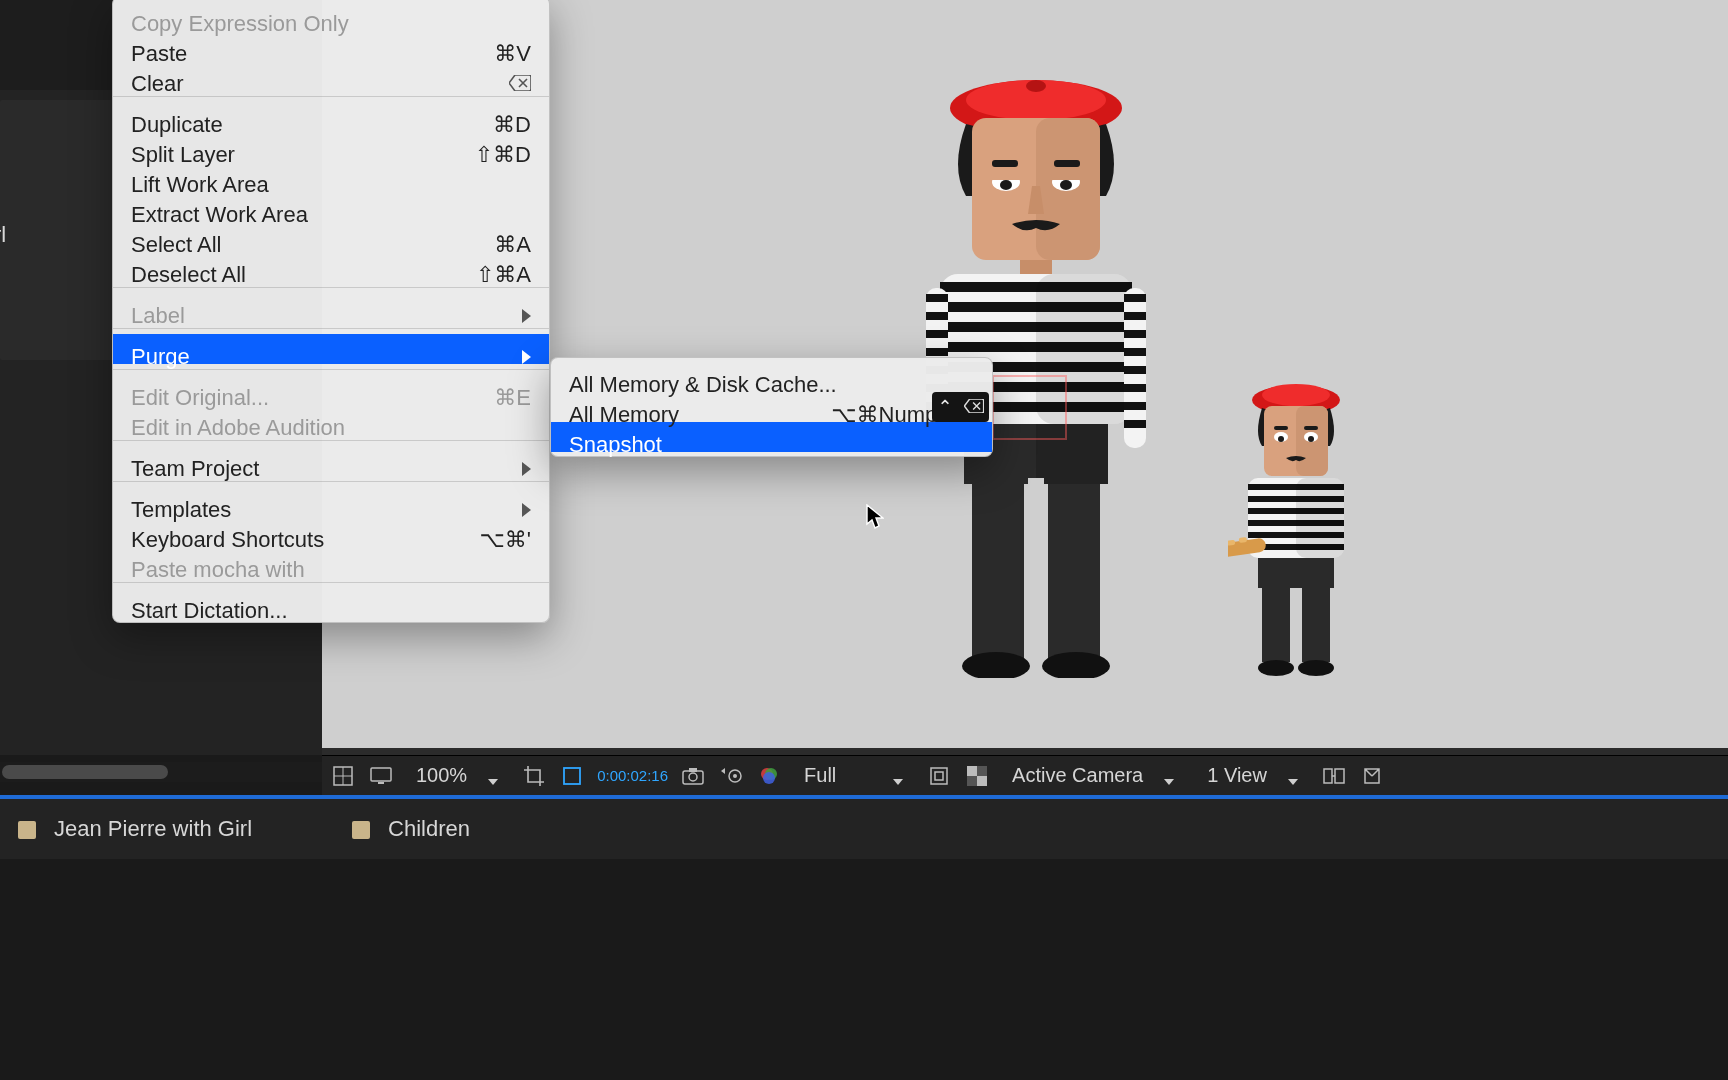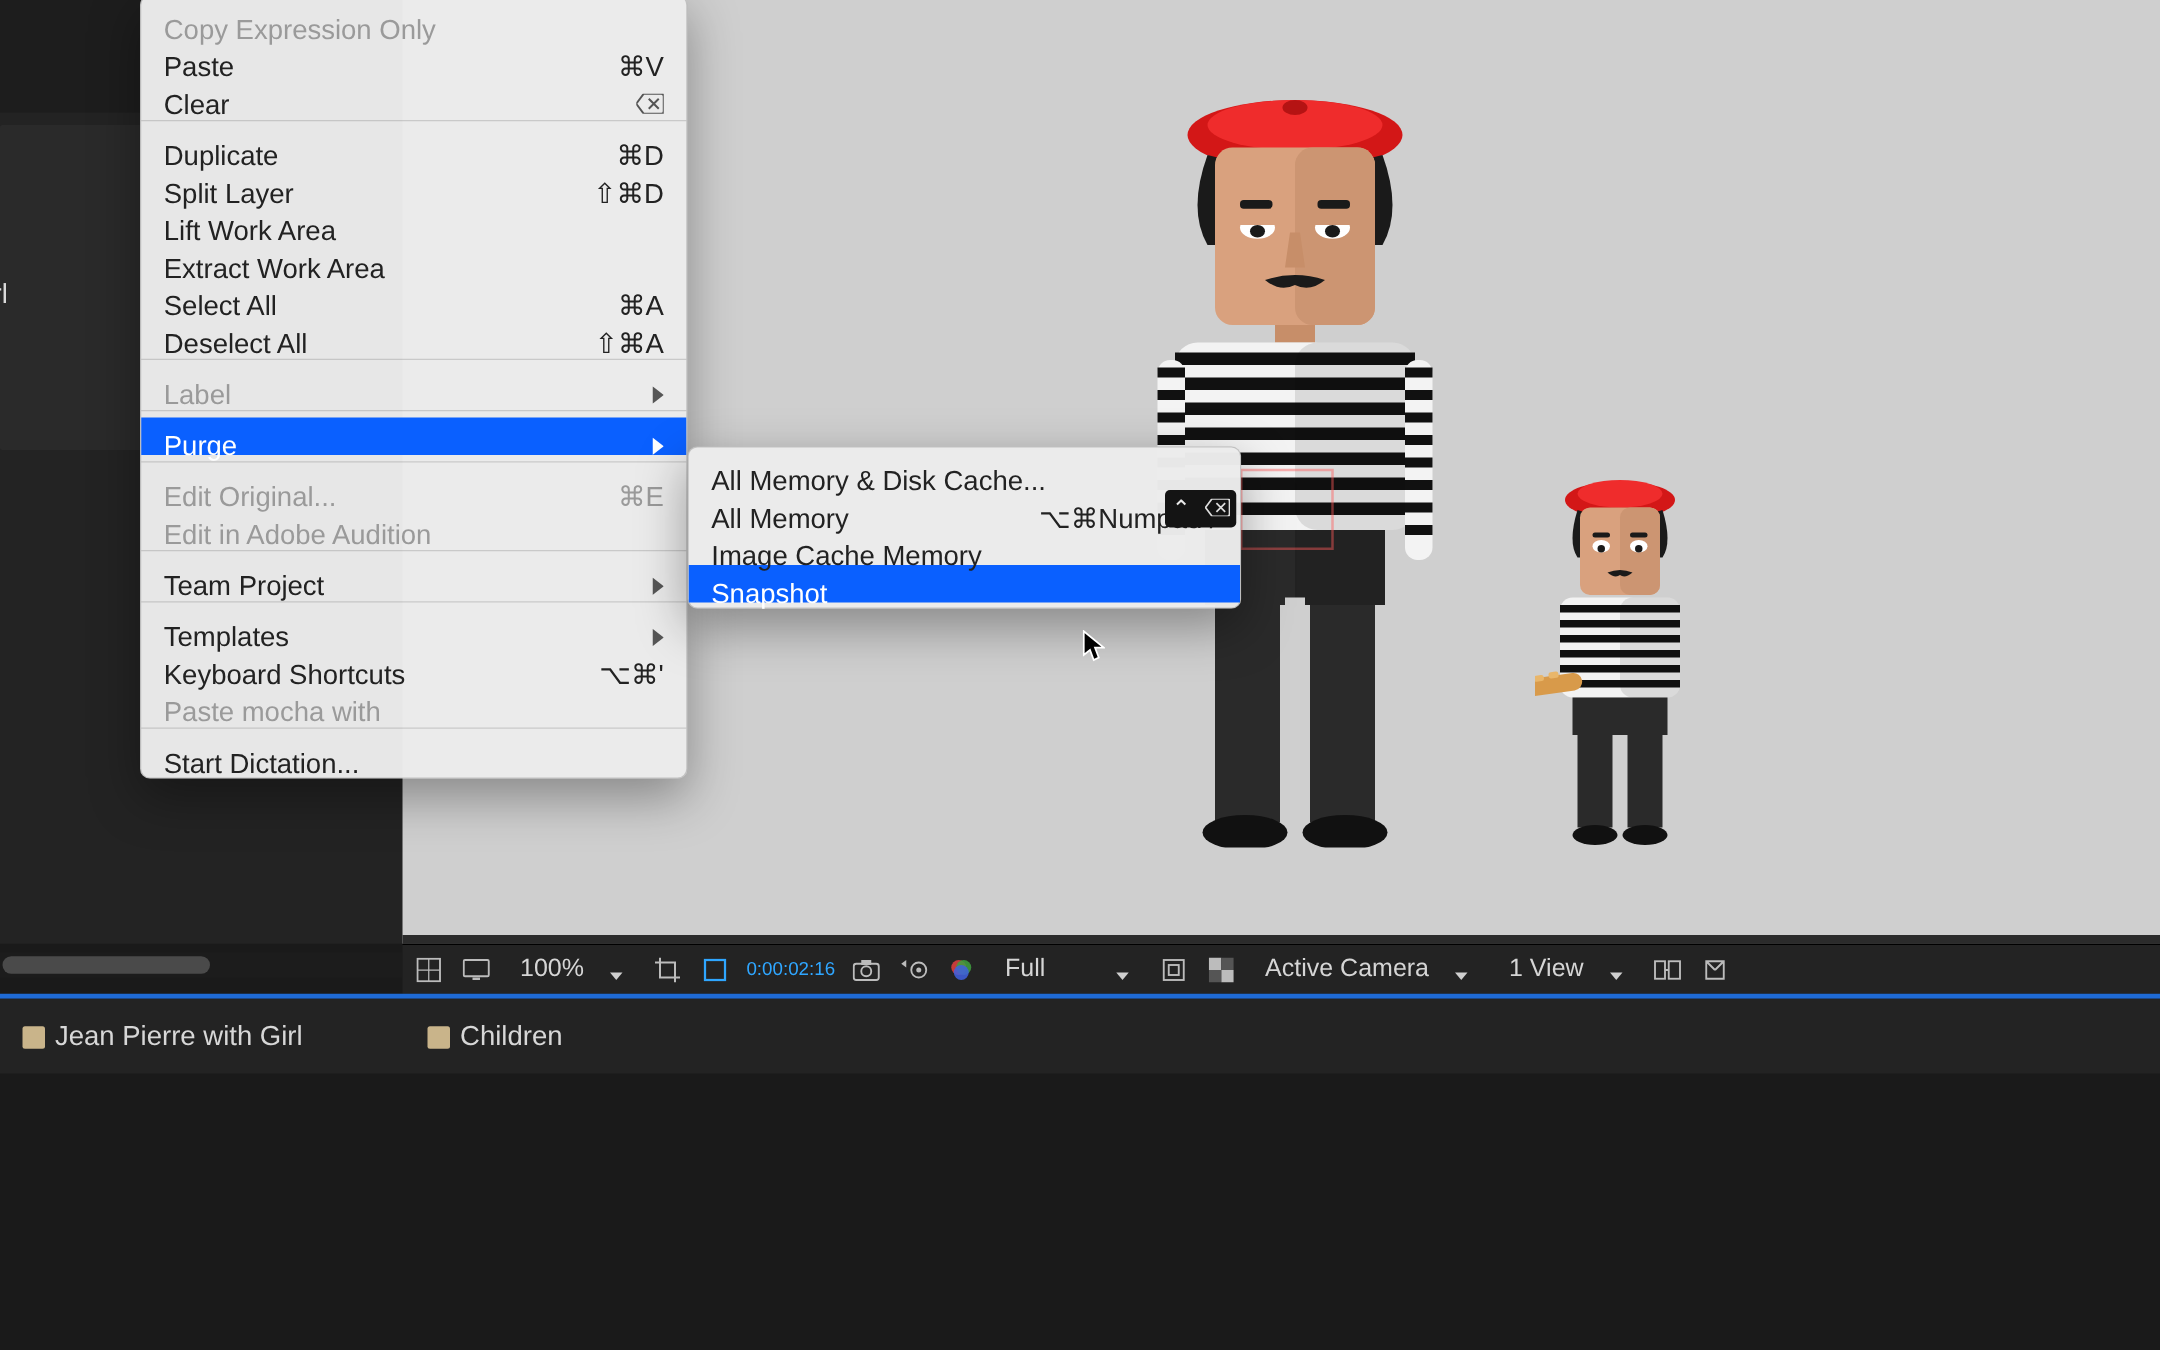--- a/index.html
+++ b/index.html
@@ -64,21 +64,21 @@
   .hscroll { position:absolute; left:0; top:762px; width:322px; height:20px; background:#1c1c1c; }
   .hscroll .thumb { position:absolute; left:2px; top:3px; width:166px; height:14px; background:#4a4a4a; border-radius:7px; }
 
   
   .blue-div { position:absolute; left:0; right:0; top:795px; height:4px; background:#1f6bd6; }
 
   
   .compbar { position:absolute; left:0; right:0; top:799px; height:60px; background:#232323; display:flex; align-items:center; gap:30px; padding-left:18px; }
   .comp-chip { width:18px; height:18px; background:#c9b48a; border-radius:2px; transform:translateY(1px); }
   .comp-label { color:#d7d7d7; font-size:22px; }
-  .compbar .group { display:flex; align-items:center; gap:8px; }
+  .compbar .group { display:flex; align-items:center; gap:18px; }
 
   .lower { position:absolute; left:0; right:0; top:859px; bottom:0; background:#1a1a1a; }
 
   
   .sel-rect { position:absolute; border:2px solid rgba(255,90,90,0.45); }
 
   
   .floatpanel { position:absolute; width:57px; height:30px; background:#141414; border-radius:4px; display:flex; align-items:center; justify-content:space-around; }
   .floatpanel span { color:#eaeaea; font-size:18px; }
 
@@ -306,23 +306,20 @@
   </div>
 
   <div class="menu" style="left:550px; top:357px; width:443px;">
     <div class="menu-item">
         <span>All Memory &amp; Disk Cache...</span>
       </div>
     <div class="menu-item">
         <span>All Memory</span>
         <span class="shortcut">⌥⌘Numpad /</span>
       </div>
-    <div class="menu-item">
-        <span>Image Cache Memory</span>
-      </div>
     <div class="menu-item highlight">
         <span>Snapshot</span>
       </div>
   </div>
 
   <div class="floatpanel" style="left:932px; top:392px;">
     <span>⌃</span>
     <span>
       <svg width="20" height="14" viewBox="0 0 22 16">
           <path d="M6 0 H20 a2 2 0 0 1 2 2 V14 a2 2 0 0 1 -2 2 H6 L0 8 Z" fill="none" stroke="#ddd" stroke-width="1.6"></path>

